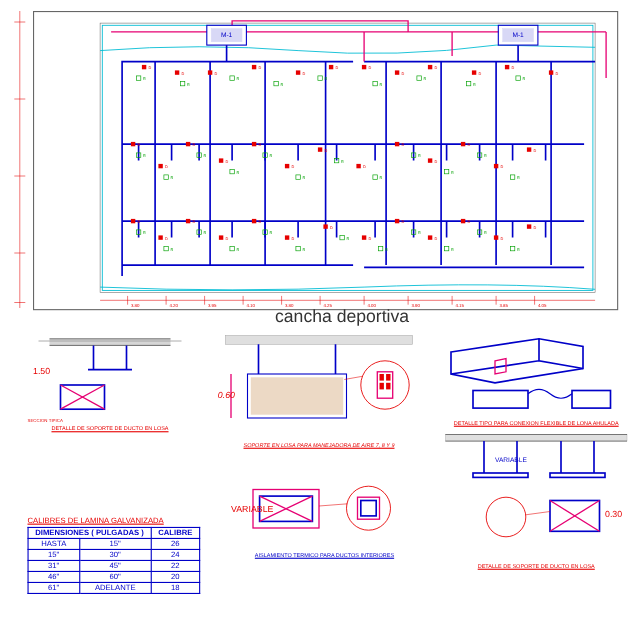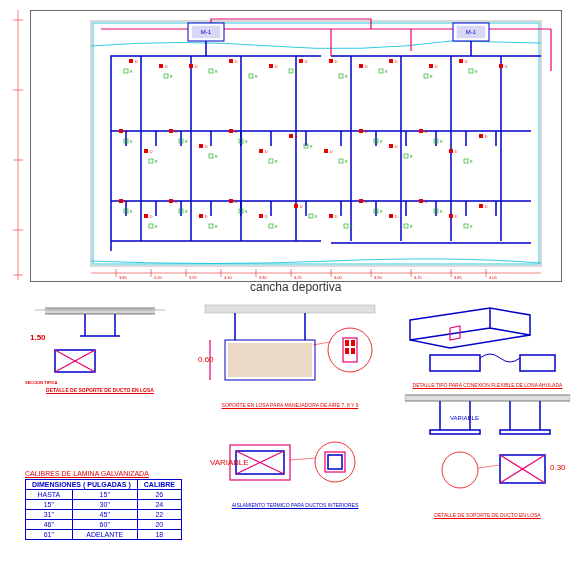--- a/index.html
+++ b/index.html
@@ -25,21 +25,21 @@
   .pipe { stroke: #e60073; stroke-width: 1.2; fill: none; }
   .cyan { stroke: #00bcd4; stroke-width: 0.8; fill: none; }
   .walls { stroke: #666; stroke-width: 0.5; fill: none; }
   .label-red { fill: #e60000; font-size: 8px; }
   .label-blue { fill: #0000c8; font-size: 6px; }
   .equip-box { fill: #fff; stroke: #0000c8; stroke-width: 1; }
   .cancha {
     position: absolute;
     top: 280px;
     left: 250px;
-    font-size: 12px;
+    font-size: 16px;
     color: #333;
   }
   .detail {
     position: absolute;
     font-size: 5px;
   }
   .detail svg { display: block; }
   .detail-title {
     color: #e60000;
     font-size: 5px;
@@ -287,40 +287,40 @@
         <line x1="420" y1="258" x2="420" y2="266" stroke="#e60000" stroke-width="0.5"></line>
         <text x="423" y="268" font-size="4" fill="#e60000">3.85</text>
         <line x1="455" y1="258" x2="455" y2="266" stroke="#e60000" stroke-width="0.5"></line>
         <text x="458" y="268" font-size="4" fill="#e60000">4.05</text>
       </g>
   </svg>
 </div>
 
 <div class="cancha">cancha deportiva</div>
 
-<div class="detail" style="top:300px; left:25px; width:150px;font-weight:bold;">
+<div class="detail" style="top:300px; left:25px; width:150px;">
   <svg width="150" height="80">
     <line x1="10" y1="10" x2="140" y2="10" stroke="#666" stroke-width="0.5"></line>
     <g transform="translate(20,8)">
       <rect x="0" y="0" width="110" height="6" fill="#999" opacity="0.4"></rect>
       <path d="M 0 0 L 110 0 M 0 6 L 110 6" stroke="#000" stroke-width="0.5"></path>
       <line x1="40" y1="6" x2="40" y2="28" class="duct"></line>
       <line x1="70" y1="6" x2="70" y2="28" class="duct"></line>
       <line x1="35" y1="28" x2="75" y2="28" class="duct"></line>
     </g>
     <rect x="30" y="50" width="40" height="22" class="duct"></rect>
     <line x1="30" y1="50" x2="70" y2="72" class="pipe"></line>
     <line x1="70" y1="50" x2="30" y2="72" class="pipe"></line>
     <text x="5" y="40" class="label-red" font-size="5">1.50</text>
   </svg>
   <div style="color:#e60000;font-size:4px;">SECCION TIPICA</div>
   <div class="detail-title">DETALLE DE SOPORTE DE DUCTO EN LOSA</div>
 </div>
 
-<div class="detail" style="top:300px; left:195px; width:190px;">
+<div class="detail" style="top:300px; left:195px; width:190px;font-style:italic;">
   <svg width="190" height="100">
     <rect x="10" y="5" width="170" height="8" fill="#c0c0c0" opacity="0.5" stroke="#555" stroke-width="0.5"></rect>
     <line x1="40" y1="13" x2="40" y2="40" class="duct"></line>
     <line x1="110" y1="13" x2="110" y2="40" class="duct"></line>
     <rect x="30" y="40" width="90" height="40" class="equip-box"></rect>
     <rect x="33" y="43" width="84" height="34" fill="#d9b38c" opacity="0.5"></rect>
     <line x1="15" y1="40" x2="15" y2="80" class="pipe"></line>
     <text x="3" y="62" class="label-red" font-size="5">0.60</text>
 
     <circle cx="155" cy="50" r="22" fill="none" stroke="#e60000" stroke-width="0.8"></circle>

